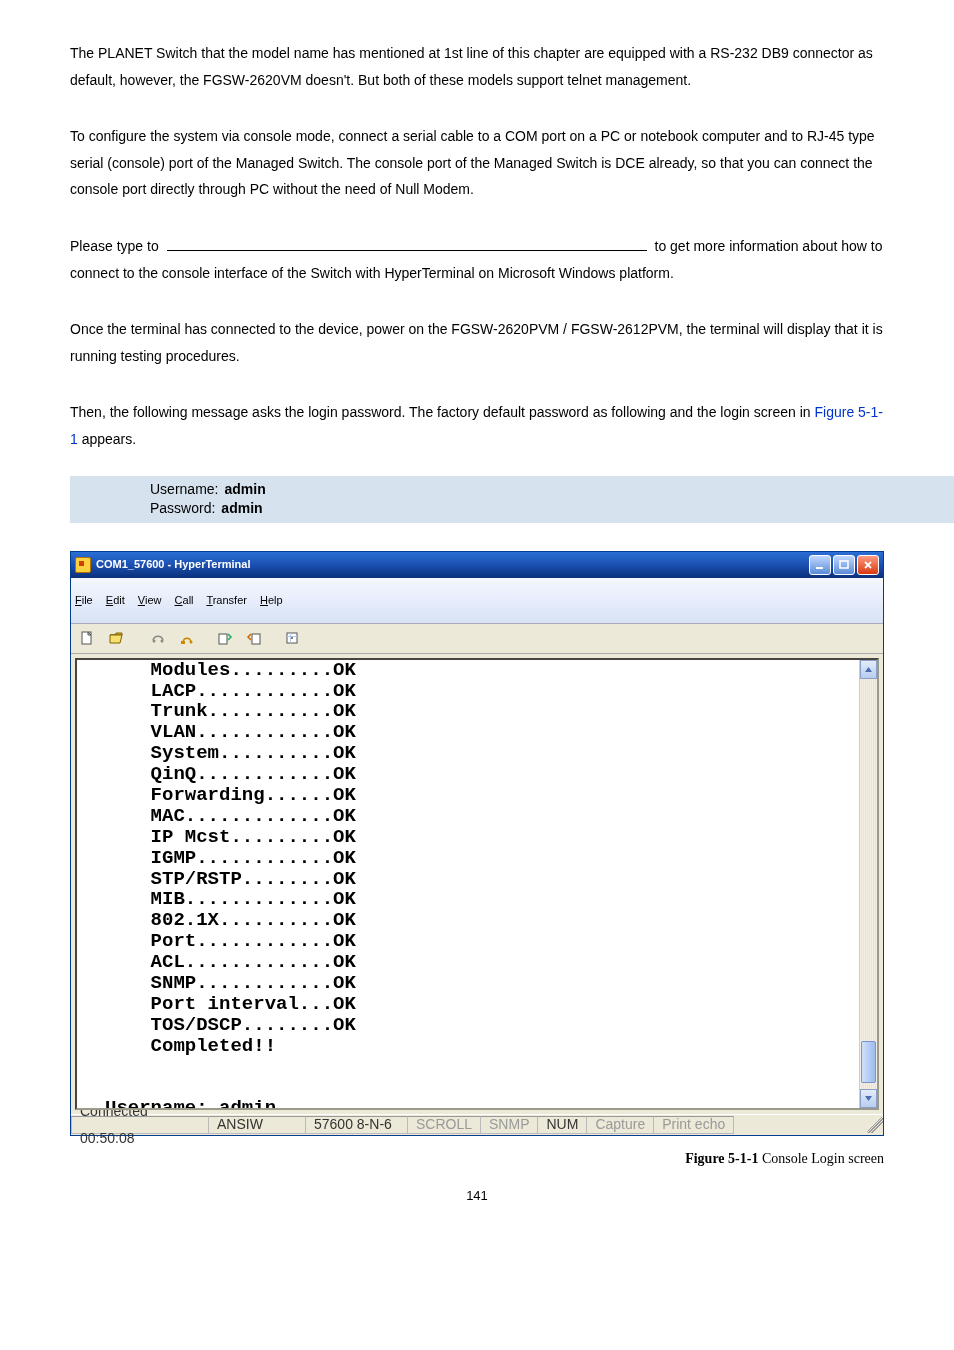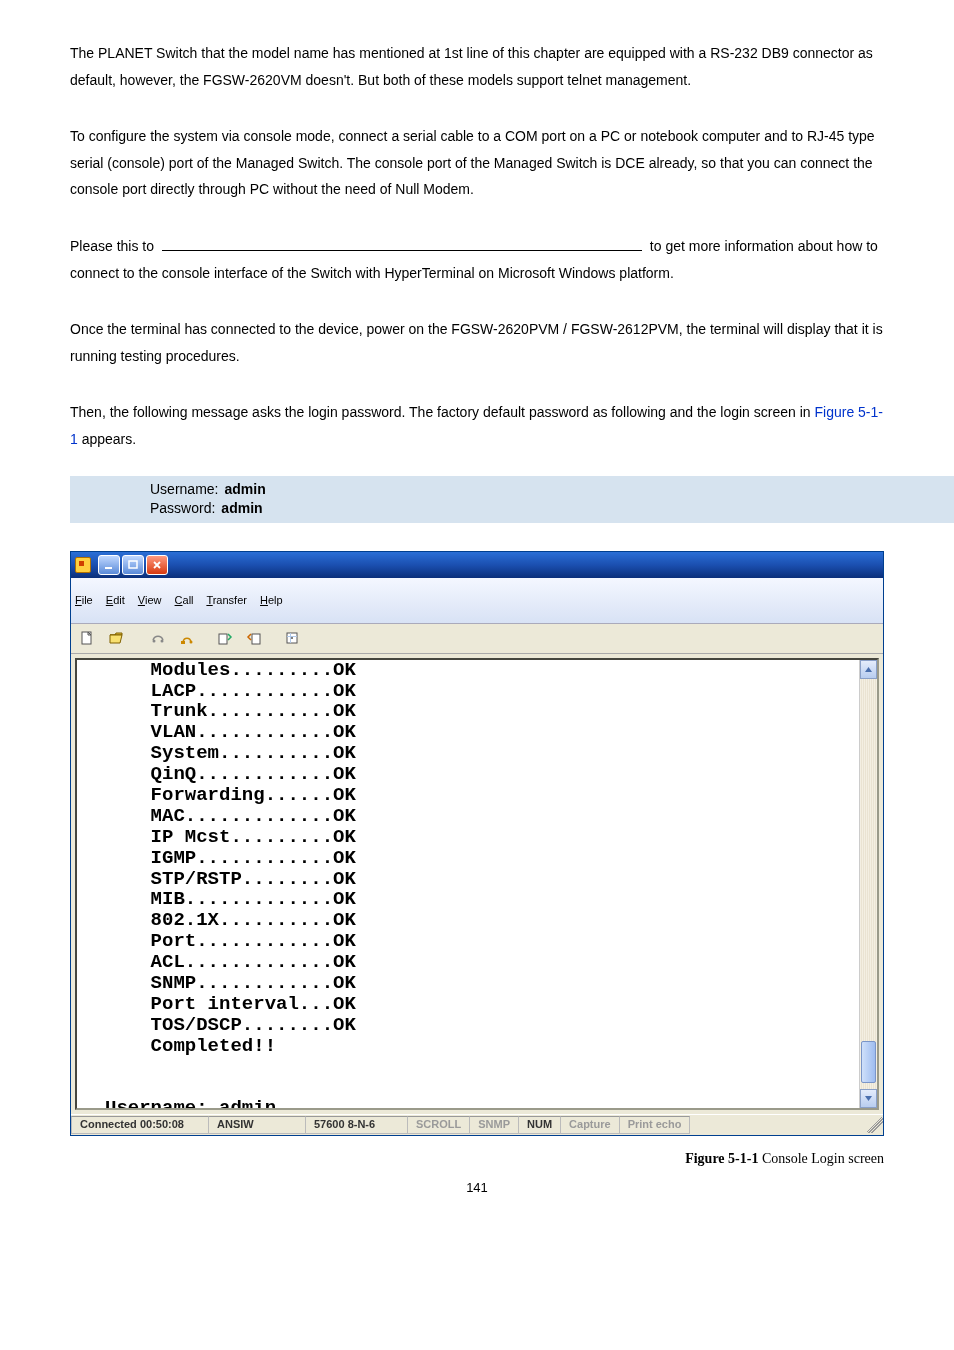--- a/index.html
+++ b/index.html
@@ -163,25 +163,24 @@
     height:40px;
     background:linear-gradient(to right,#cfe0fa,#9ebcf0);
     border:1px solid #7a95c8;
     border-radius:2px;
   }
 
   .statusbar {
     background: #ece9d8;
     border-top: 1px solid #fff;
     display:flex;
-    font-size:11px;
+    font-size:14px;
     color:#333;
     height:20px;
     align-items:center;
-    font-weight:bold;
   }
   .sb-cell {
     border:1px solid #bbb;
     border-top-color:#999;
     height:16px;
     padding:0 8px;
     display:flex;align-items:center;
     margin-right:-1px;
     background:#ece9d8;
   }
@@ -199,32 +198,32 @@
     text-align:right;
     font-family: "Times New Roman",serif;
     font-size:14px;
     margin-top:10px;
   }
   .figlabel { font-weight:bold; }
   .pagenum {
     text-align:center;
     font-family: Arial, sans-serif;
     font-size:13px;
-    margin-top:4px;
+    margin-top:12px;
   }
 </style>
 </head>
 <body>
 
 <p class="paragraph">The PLANET Switch that the model name has mentioned at 1st line of this chapter are equipped with a RS-232 DB9 connector as default, however, the FGSW-2620VM doesn't. But both of these models support telnet management.</p>
 
 <p class="paragraph">To configure the system via console mode, connect a serial cable to a COM port on a PC or notebook computer and to RJ-45 type serial (console) port of the Managed Switch. The console port of the Managed Switch is DCE already, so that you can connect the console port directly through PC without the need of Null Modem.</p>
 
 <p class="paragraph">
-  <span>Please this to </span>
+  <span>Please type to </span>
   <span class="blank-line"></span>
   <span> to get more information about how to connect to the console interface of the Switch with HyperTerminal on Microsoft Windows platform.</span>
 </p>
 
 <p class="paragraph">Once the terminal has connected to the device, power on the FGSW-2620PVM / FGSW-2612PVM, the terminal will display that it is running testing procedures.</p>
 
 <p class="paragraph tight">
   <span>Then, the following message asks the login password. The factory default password as following and the login screen in </span>
   <span class="ref-link">Figure 5-1-1</span>
   <span> appears.</span>
@@ -238,20 +237,21 @@
   <div class="password-row">
     <span class="cred-label">Password:</span>
     <span class="cred-val">admin</span>
   </div>
 </div>
 
 <div class="window">
 
   <div class="titlebar">
     <div class="titlebar-icon"></div>
+    <div class="titlebar-text">COM1_57600 - HyperTerminal</div>
     <div class="win-btn min">
       <svg viewBox="0 0 10 10">
           <rect x="1" y="7" width="7" height="2" fill="#fff"></rect>
         </svg>
     </div>
     <div class="win-btn max">
       <svg viewBox="0 0 10 10">
           <rect x="1" y="1" width="8" height="7" fill="none" stroke="#fff" stroke-width="1.5"></rect>
         </svg>
     </div>

